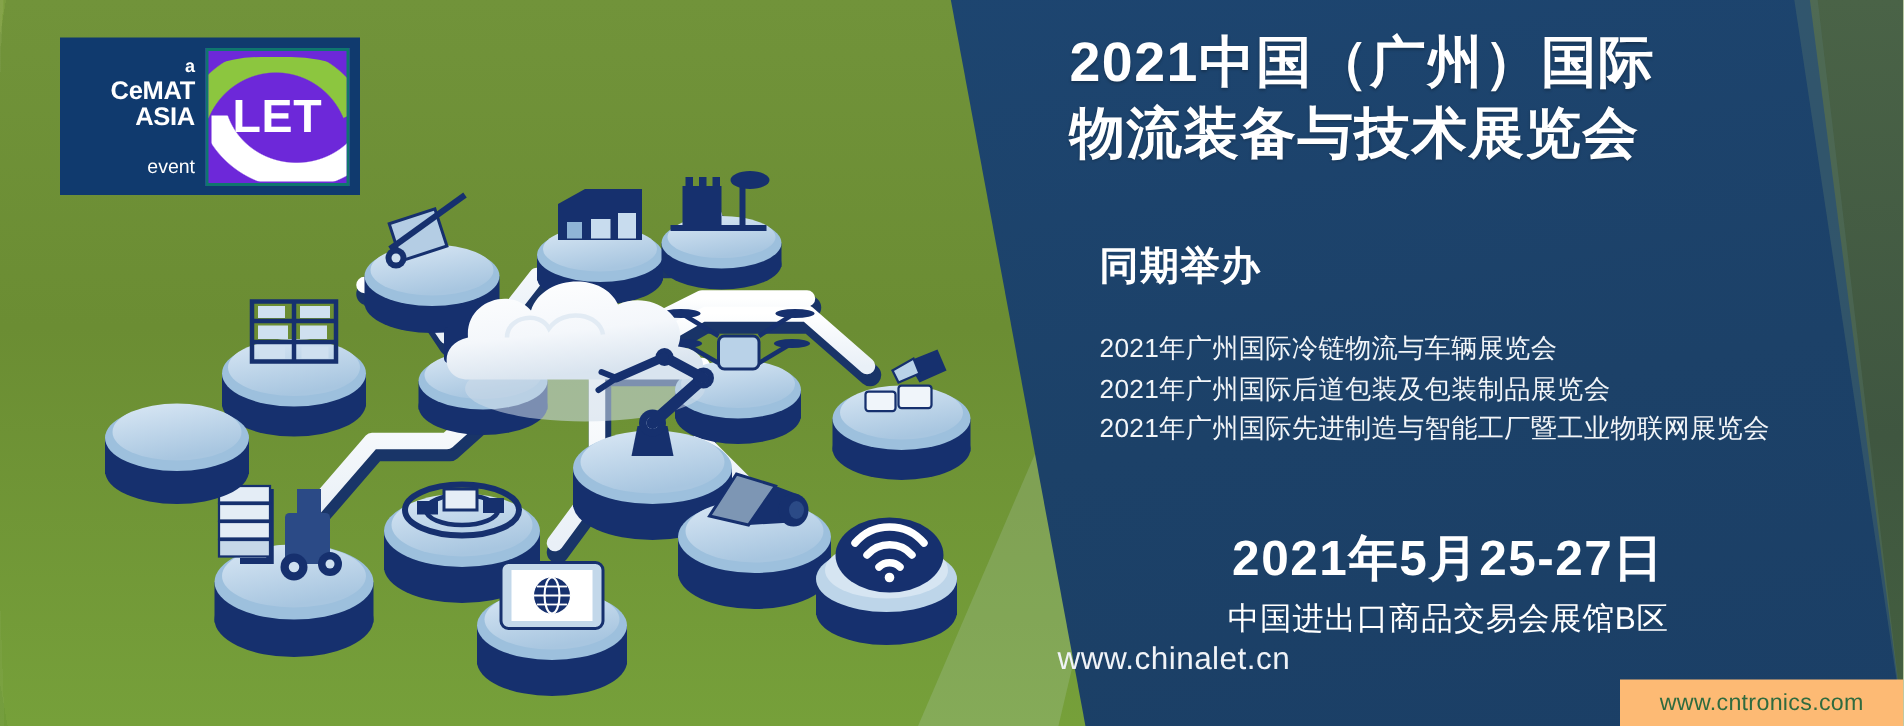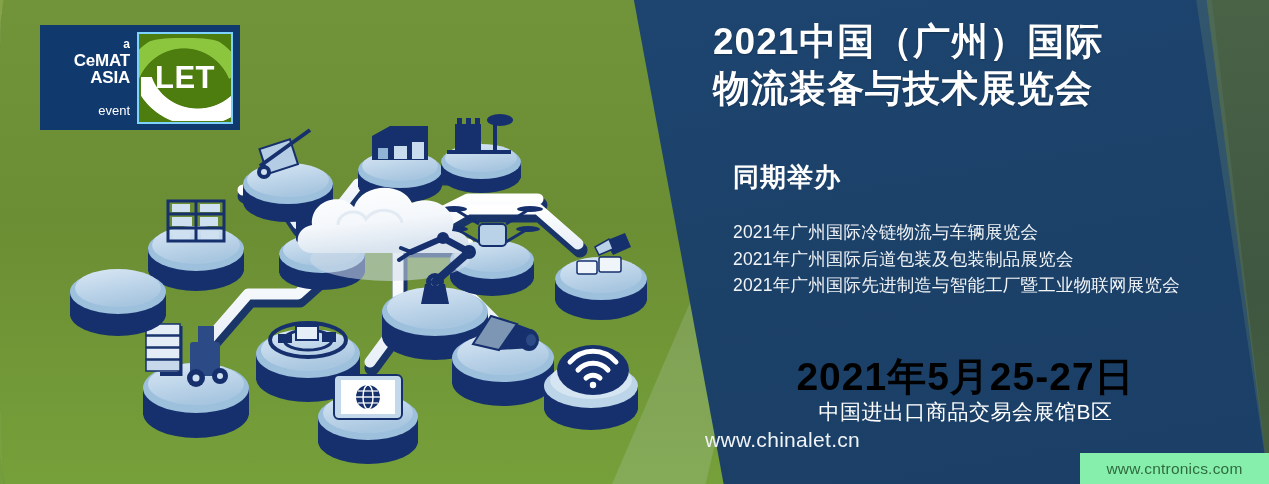--- a/index.html
+++ b/index.html
@@ -65,21 +65,21 @@
   }
   #logo .wordmark{
     flex:1;text-align:right;color:#fff;padding-right:7px;line-height:1;
     font-family:"Liberation Sans",sans-serif;
   }
   #logo .wm-a{font-size:12px;font-weight:700;display:block;margin-bottom:2px;}
   #logo .wm-main{font-size:17px;font-weight:700;display:block;letter-spacing:-.2px;}
   #logo .wm-event{font-size:13px;font-weight:400;display:block;margin-top:18px;}
   #logo .letbox{
     position:relative;width:92px;height:88px;margin-right:7px;
-    border:2px solid #7dd3fc;overflow:hidden;background:#4d7c0f;
+    border:2px solid #0f766e;overflow:hidden;background:#6d28d9;
   }
   #logo .letbox .swoosh-green{
     position:absolute;left:-14px;top:4px;width:118px;height:48px;
     border-radius:50%/60%;
     border-top:0;border-left:0;border-right:0;
     background:radial-gradient(ellipse at 50% 125%, transparent 58%, #8cc63f 59%, #8cc63f 78%, transparent 79%);
   }
   #logo .letbox .swoosh-white{
     position:absolute;left:2px;bottom:1px;width:118px;height:44px;
     background:radial-gradient(ellipse at 48% -32%, transparent 55%, #ffffff 56%, #ffffff 76%, transparent 77%);
@@ -107,35 +107,35 @@
     position:absolute;left:28px;top:160px;
     font-size:26px;font-weight:700;letter-spacing:1px;
   }
   #events{position:absolute;left:28px;top:203px;margin-top:16px;}
   .event-line{
     font-size:17.5px;line-height:1.52;letter-spacing:.2px;color:#f2f5f8;
     white-space:nowrap;font-weight:400;
   }
   #date{
     position:absolute;left:0;right:30px;top:350px;text-align:center;
-    font-size:39px;font-weight:700;color:#000000;letter-spacing:1px;
+    font-size:33px;font-weight:700;color:#ffffff;letter-spacing:1px;
   }
   #venue{
     position:absolute;left:0;right:30px;top:398px;text-align:center;
     font-size:21px;letter-spacing:.5px;color:#ffffff;
   }
   #url{
     position:absolute;left:0;right:30px;top:428px;text-align:left;
     font-size:21px;letter-spacing:.3px;color:#f0f3f7;
   }
 
   
   #watermark{
     position:absolute;right:0;bottom:0;width:189px;height:31px;
-    background:#86efac;
+    background:#fdba74;
     display:flex;align-items:center;justify-content:center;
   }
   #watermark span{
     color:#2f6b3f;font-size:15.5px;letter-spacing:.2px;
     font-family:"Liberation Sans",sans-serif;
   }
 </style>
 </head>
 <body>
 

